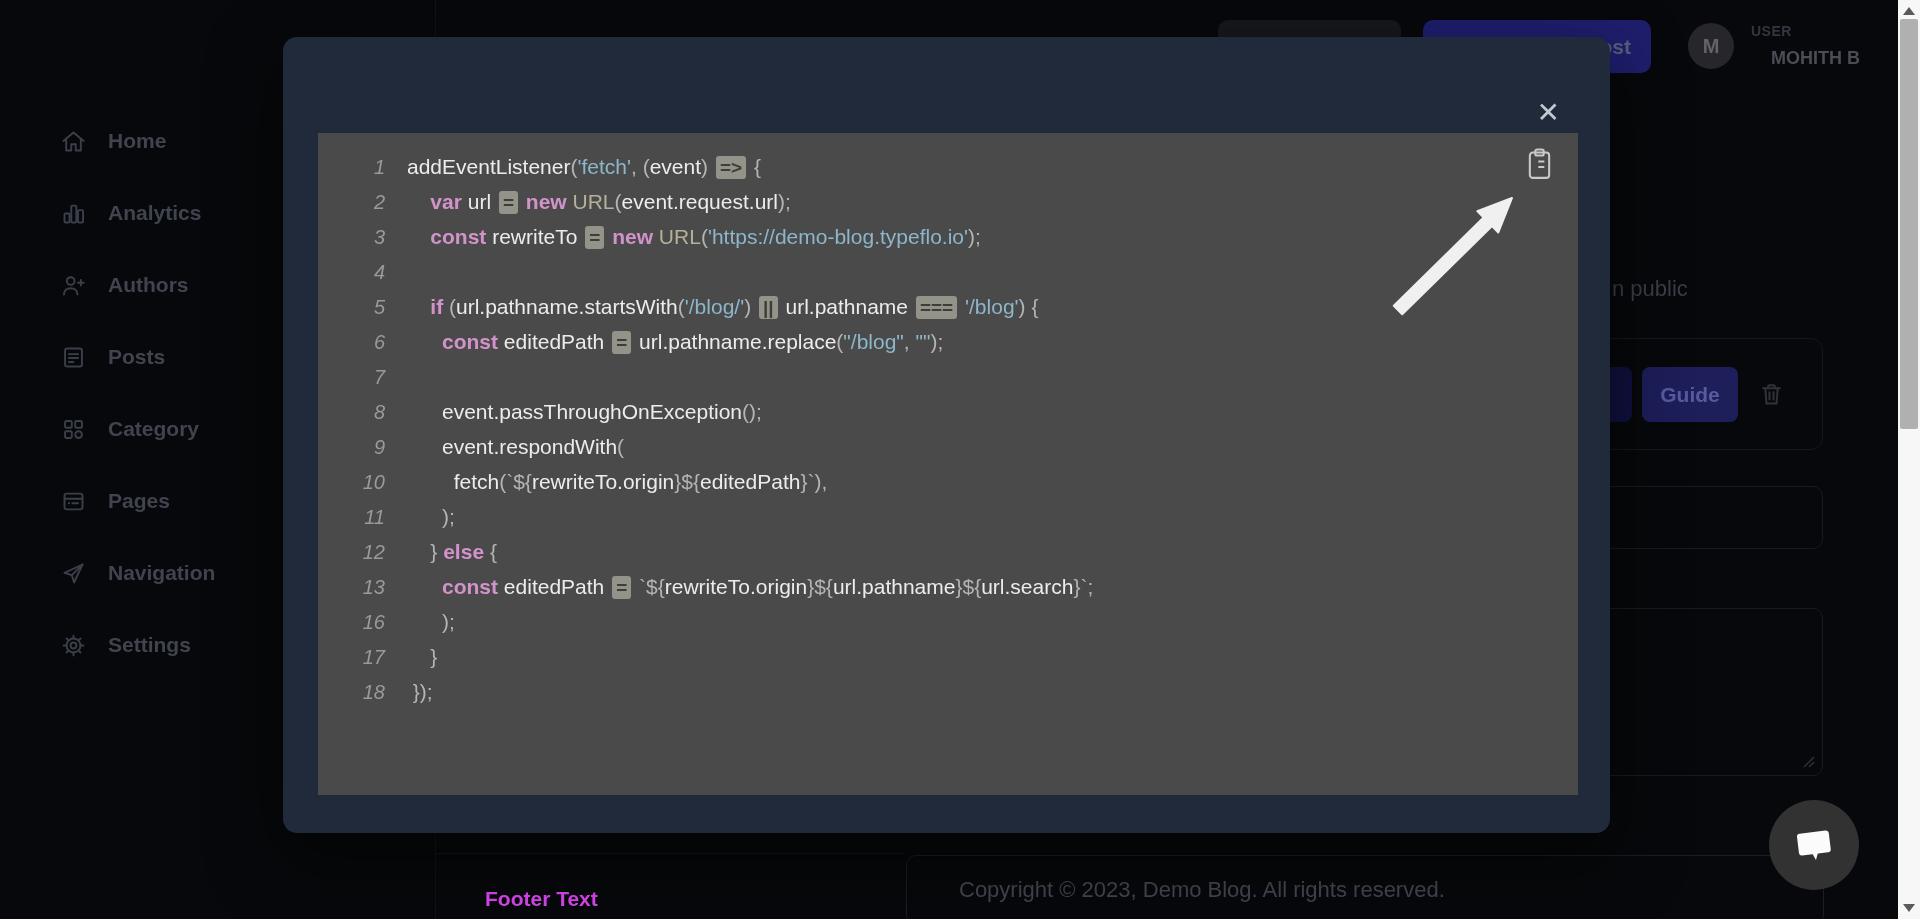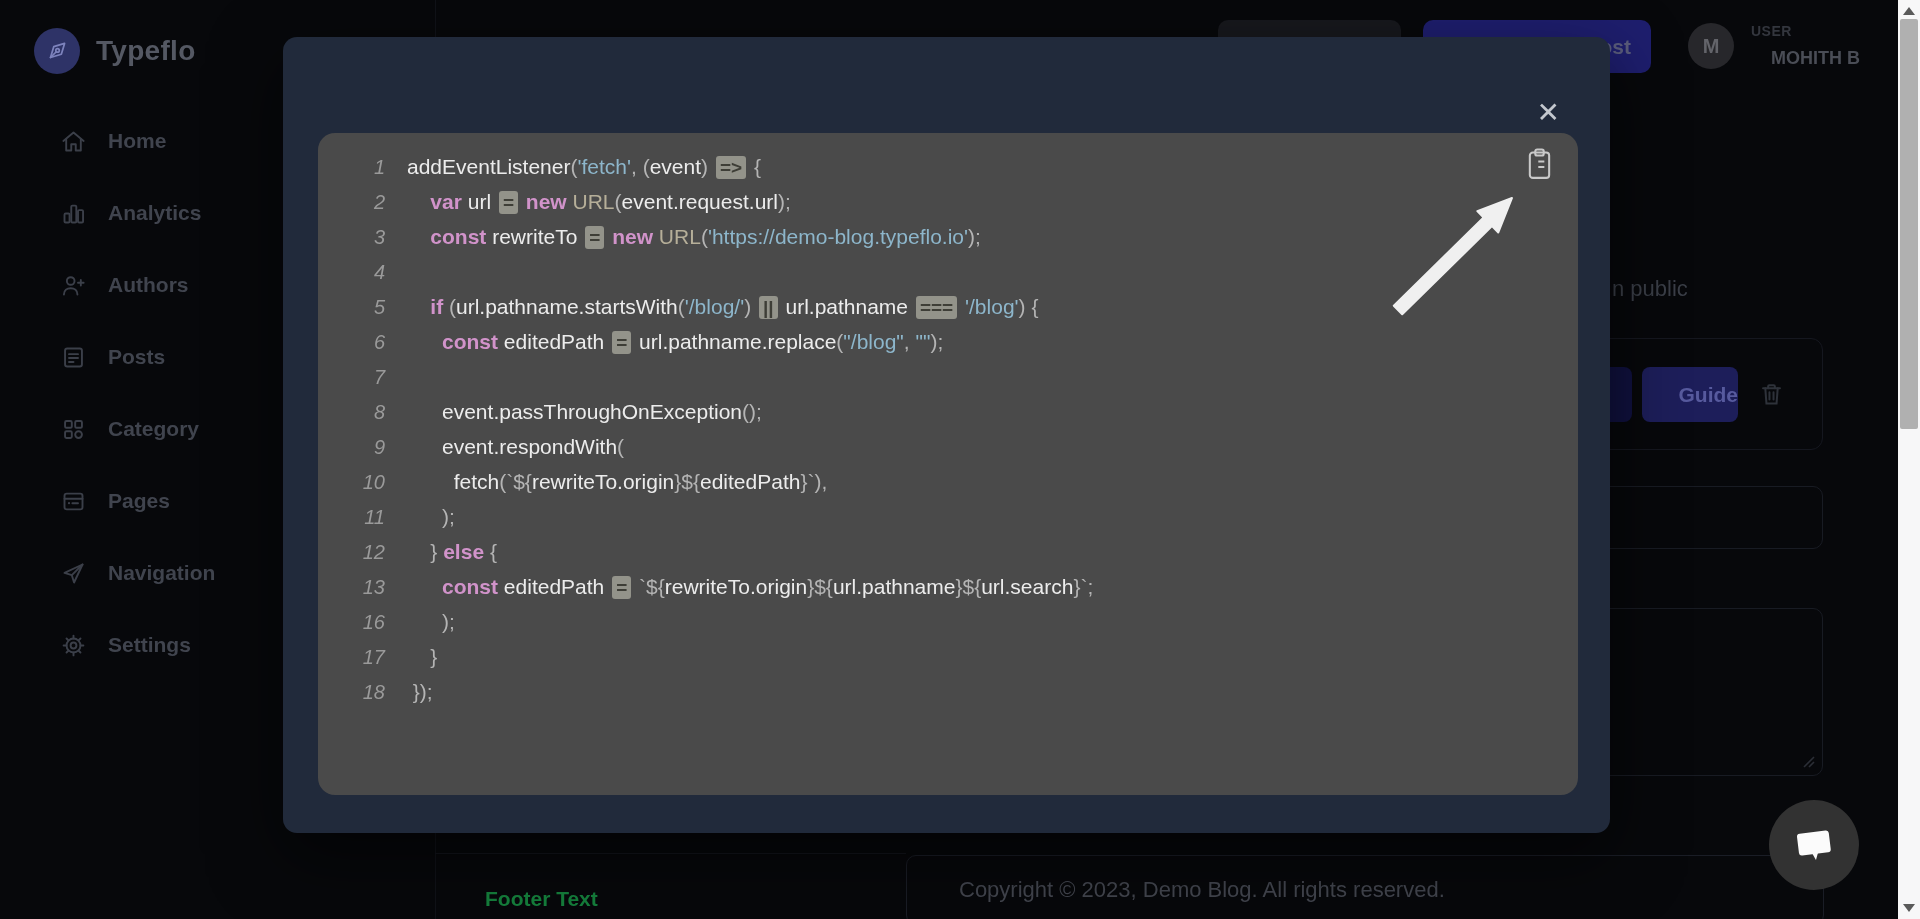--- a/index.html
+++ b/index.html
@@ -34,51 +34,51 @@
   .user-name { position:absolute; left:1750px; top:48px; font-size:18px; font-weight:bold; color:#4a4d56;margin-left:21px; }
 
   
   .bg-partial-text { position:absolute; left:1612px; top:276px; font-size:22px; color:#3a3e47; }
   .bg-card1 { position:absolute; left:1560px; top:338px; width:263px; height:112px;
     border:1px solid #15171f; border-radius:12px; }
   .bg-stub-btn { position:absolute; left:1570px; top:367px; width:62px; height:55px;
     border-radius:8px; background:#10113f; }
   .guide-btn { position:absolute; left:1642px; top:367px; width:96px; height:55px; border-radius:8px;
     background:#1d1e5a; color:#575a9e; font-size:21px; font-weight:bold;
-    display:flex; align-items:center; justify-content:flex-end; }
+    display:flex; align-items:center; justify-content:center; }
   .trash { position:absolute; left:1758px; top:381px; }
   .trash svg { width:27px; height:27px; stroke:#2e323a; fill:none; stroke-width:1.8; stroke-linecap:round; }
   .bg-input { position:absolute; left:1560px; top:486px; width:263px; height:63px;
     border:1px solid #181b23; border-radius:10px; }
   .bg-textarea { position:absolute; left:1560px; top:608px; width:263px; height:168px;
     border:1px solid #181b23; border-radius:10px; }
   .resize-handle { position:absolute; right:6px; bottom:6px; }
   .footer-divider { position:absolute; left:435px; top:853px; width:471px; height:1px; background:#13151c; }
-  .footer-label { position:absolute; left:485px; top:887px; font-size:21px; font-weight:bold; color:#15803d; }
+  .footer-label { position:absolute; left:485px; top:887px; font-size:21px; font-weight:bold; color:#d946ef; }
   .copyright-box { position:absolute; left:906px; top:855px; width:918px; height:70px;
     border:1px solid #1a1d26; border-radius:10px; display:flex; align-items:center; padding-left:52px; }
   .copyright-text { font-size:22px; color:#43464f; }
   .chat-fab { position:absolute; left:1769px; top:800px; width:90px; height:90px; border-radius:50%;
     background:#323232; display:flex; align-items:center; justify-content:center; }
 
   
   .scrollbar { position:absolute; left:1898px; top:0; width:22px; height:919px; background:#f7f7f8; z-index:40; }
   .sb-arrow-up { position:absolute; left:5px; top:7px; width:0; height:0;
     border-left:6px solid transparent; border-right:6px solid transparent; border-bottom:8px solid #5a5a5a; }
   .sb-arrow-down { position:absolute; left:5px; bottom:7px; width:0; height:0;
     border-left:6px solid transparent; border-right:6px solid transparent; border-top:8px solid #5a5a5a; }
   .sb-thumb { position:absolute; left:2px; top:19px; width:18px; height:410px; background:#b0b0b0; border-radius:2px; }
 
   
   .modal { position:absolute; left:283px; top:37px; width:1327px; height:796px;
     background:#212a3b; border-radius:14px; z-index:10; box-shadow:0 24px 70px rgba(0,0,0,.55); }
   .modal-close { position:absolute; right:50px; top:62px; font-size:28px; color:#c3c7ce;
     line-height:1; cursor:pointer; }
   .code-block { position:absolute; left:35px; top:96px; width:1260px; height:662px;
-    background:#4a4a4a; border-radius:17px; padding-top:16px; }
+    background:#4a4a4a; border-radius:0; padding-top:16px; }
   .cline { height:35px; line-height:35px; white-space:pre; font-size:21px; }
   .lnum { display:inline-block; width:67px; text-align:right; margin-right:22px;
     color:#9a9a9a; font-style:italic; font-size:20px; }
   .ctext { color:#ececec; }
   .sg-p  { color:#ececec; }
   .sg-k  { color:#d193ca; font-weight:bold;margin-top:32px; }
   .sg-s  { color:#8db6cb; }
   .sg-u  { color:#b4b4b4; }
   .sg-cl { color:#b6af99; }
   .sg-o  { background:#93938a; color:#3e3e37; border-radius:3px; padding:1px 4px;
@@ -86,30 +86,20 @@
   .copy-icon { position:absolute; right:24px; top:14px; cursor:pointer; }
   .copy-icon svg { width:29px; height:34px; stroke:#c9c9c9; fill:none; stroke-width:1.7; }
   .anno-arrow { position:absolute; left:1097px; top:143px; width:150px; height:150px; z-index:12; }
 </style>
 </head>
 <body>
 
 <div class="page">
 
   <div class="sidebar">
-    <div class="brand">
-      <div class="logo-circle">
-        <svg width="26" height="26" viewBox="0 0 24 24" fill="none" stroke="#7d83bd" stroke-width="1.6" stroke-linejoin="round" stroke-linecap="round">
-          <path d="M19 5 L9 8 L6 18 L16 15 Z"></path>
-            <circle cx="12.5" cy="11.5" r="1.6"></circle>
-            <path d="M6 18 L11.3 12.7"></path>
-        </svg>
-      </div>
-      <div class="brand-name">Typeflo</div>
-    </div>
 
     <div class="nav">
       <div class="nav-item">
         <svg viewBox="0 0 24 24">
             <path d="M3 11.5 L12 4 L21 11.5"></path>
             <path d="M5.5 9.8 V20 h4.5 v-5.5 h4 V20 h4.5 V9.8"></path>
           </svg>
         <span class="nav-label">Home</span>
       </div>
       <div class="nav-item">

